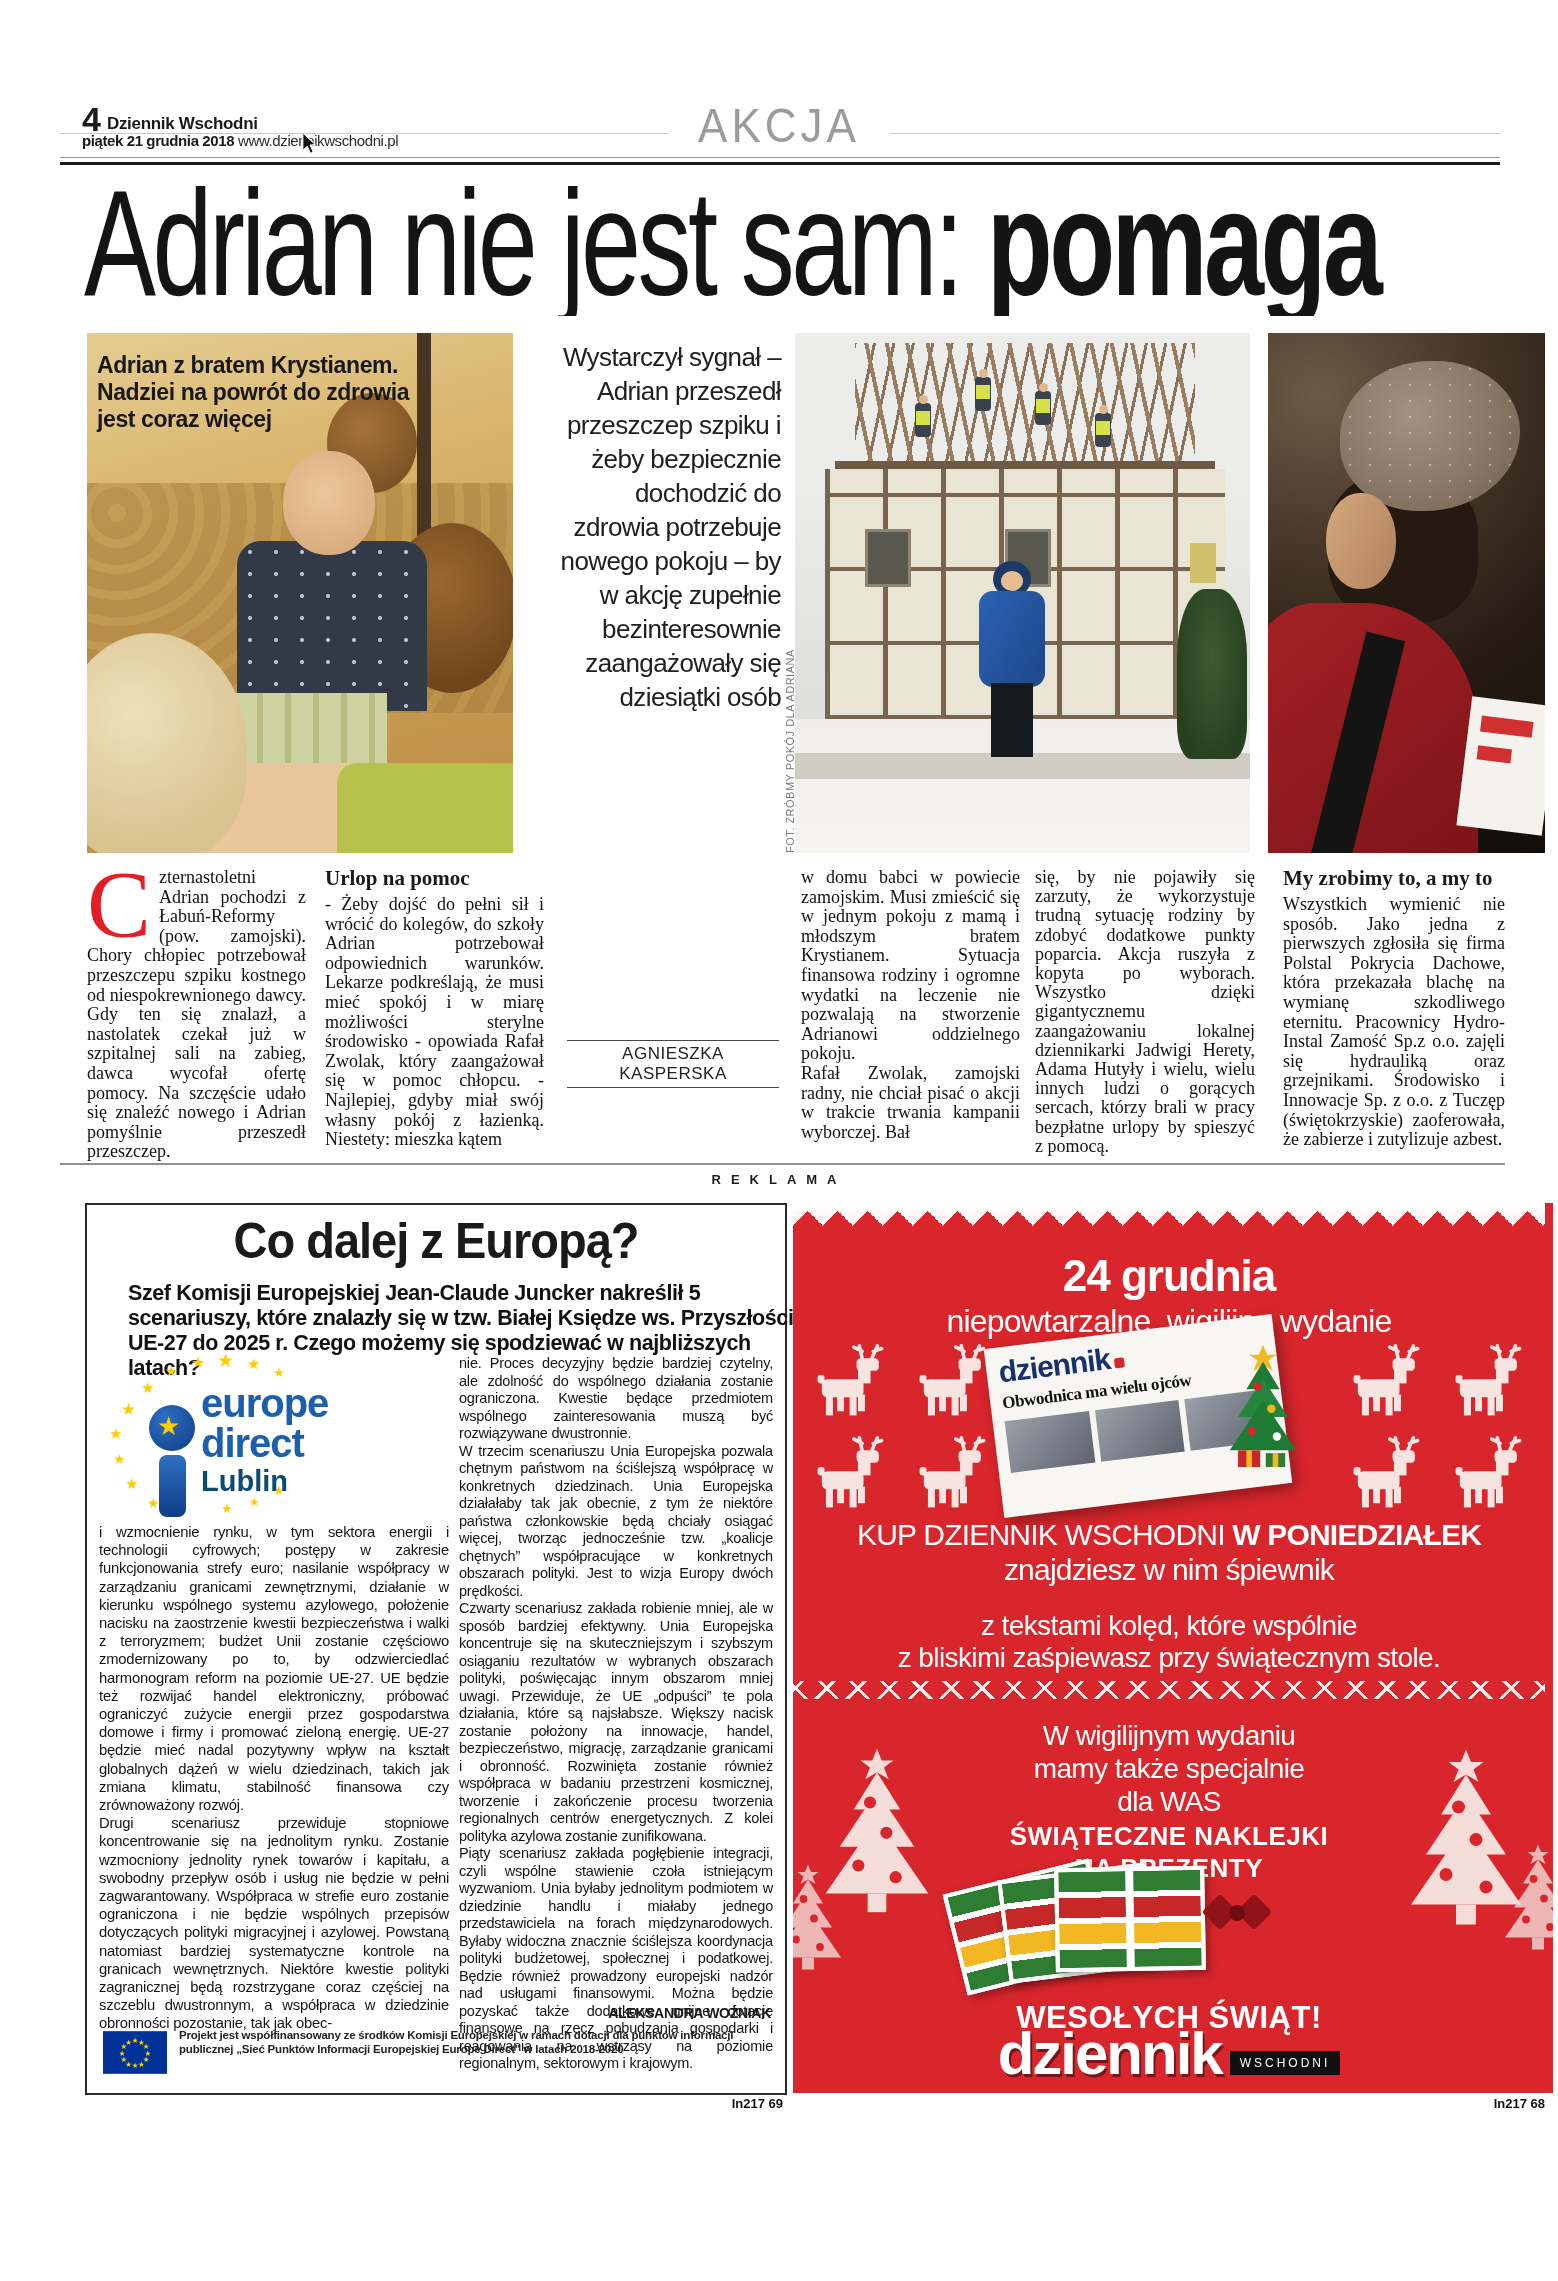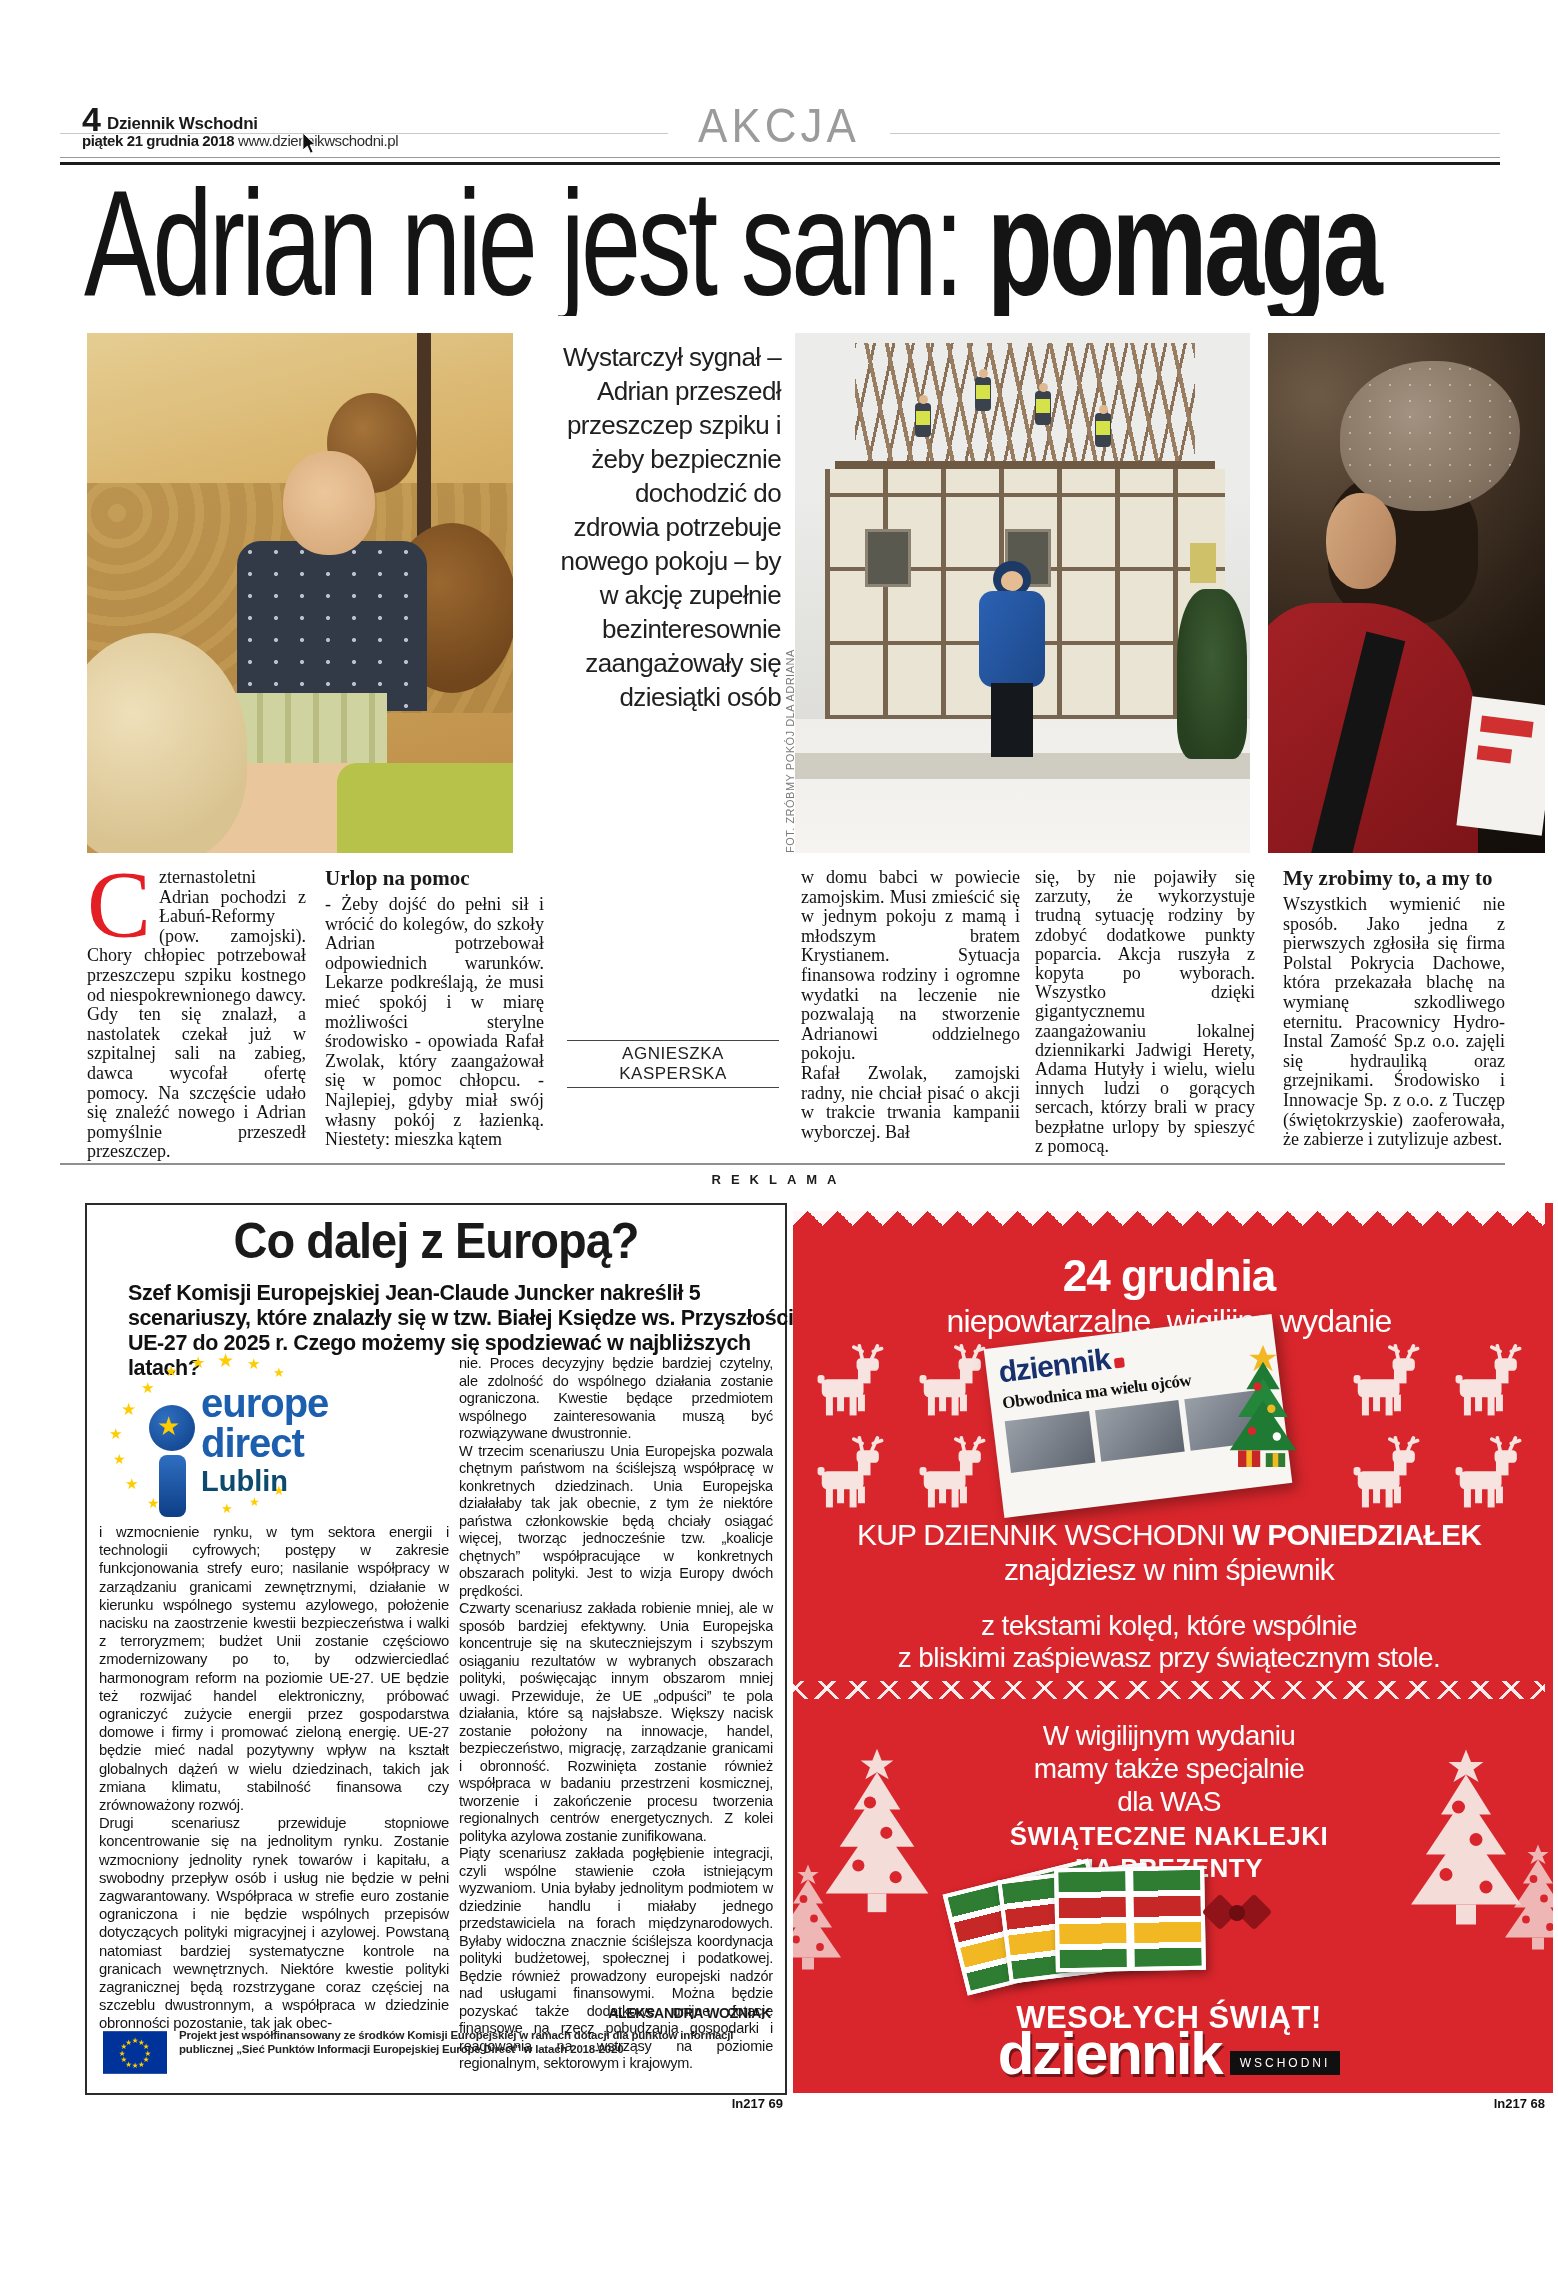--- a/index.html
+++ b/index.html
@@ -248,20 +248,21 @@
     <div class="pole"></div>
     <div class="bear2"></div>
     <div class="bear3"></div>
     <div class="shirt"></div>
     <div class="head"></div>
     <div class="shorts"></div>
     <div class="legs"></div>
     <div class="blanket"></div>
     <div class="bear1"></div>
   </div>
+  <div class="abs cap" style="left:97px;top:352px;width:330px;">Adrian z bratem Krystianem. Nadziei na powrót do zdrowia jest coraz więcej</div>
 
   <div class="abs lead" style="left:545px;top:340px;width:236px;">Wystarczył sygnał – Adrian przeszedł przeszczep szpiku i żeby bezpiecznie dochodzić do zdrowia potrzebuje nowego pokoju – by w akcję zupełnie bezinteresownie zaangażowały się dziesiątki osób</div>
   <div class="abs vcredit" style="left:784px;top:595px;height:258px;">FOT. ZRÓBMY POKÓJ DLA ADRIANA</div>
 
   <div class="abs photo p2" style="left:795px;top:333px;width:455px;height:520px;">
     <div class="truss"></div>
     <div class="ridge"></div>
     <div class="worker" style="left:120px;top:70px;"></div>
     <div class="worker" style="left:180px;top:44px;"></div>
     <div class="worker" style="left:240px;top:58px;"></div>

